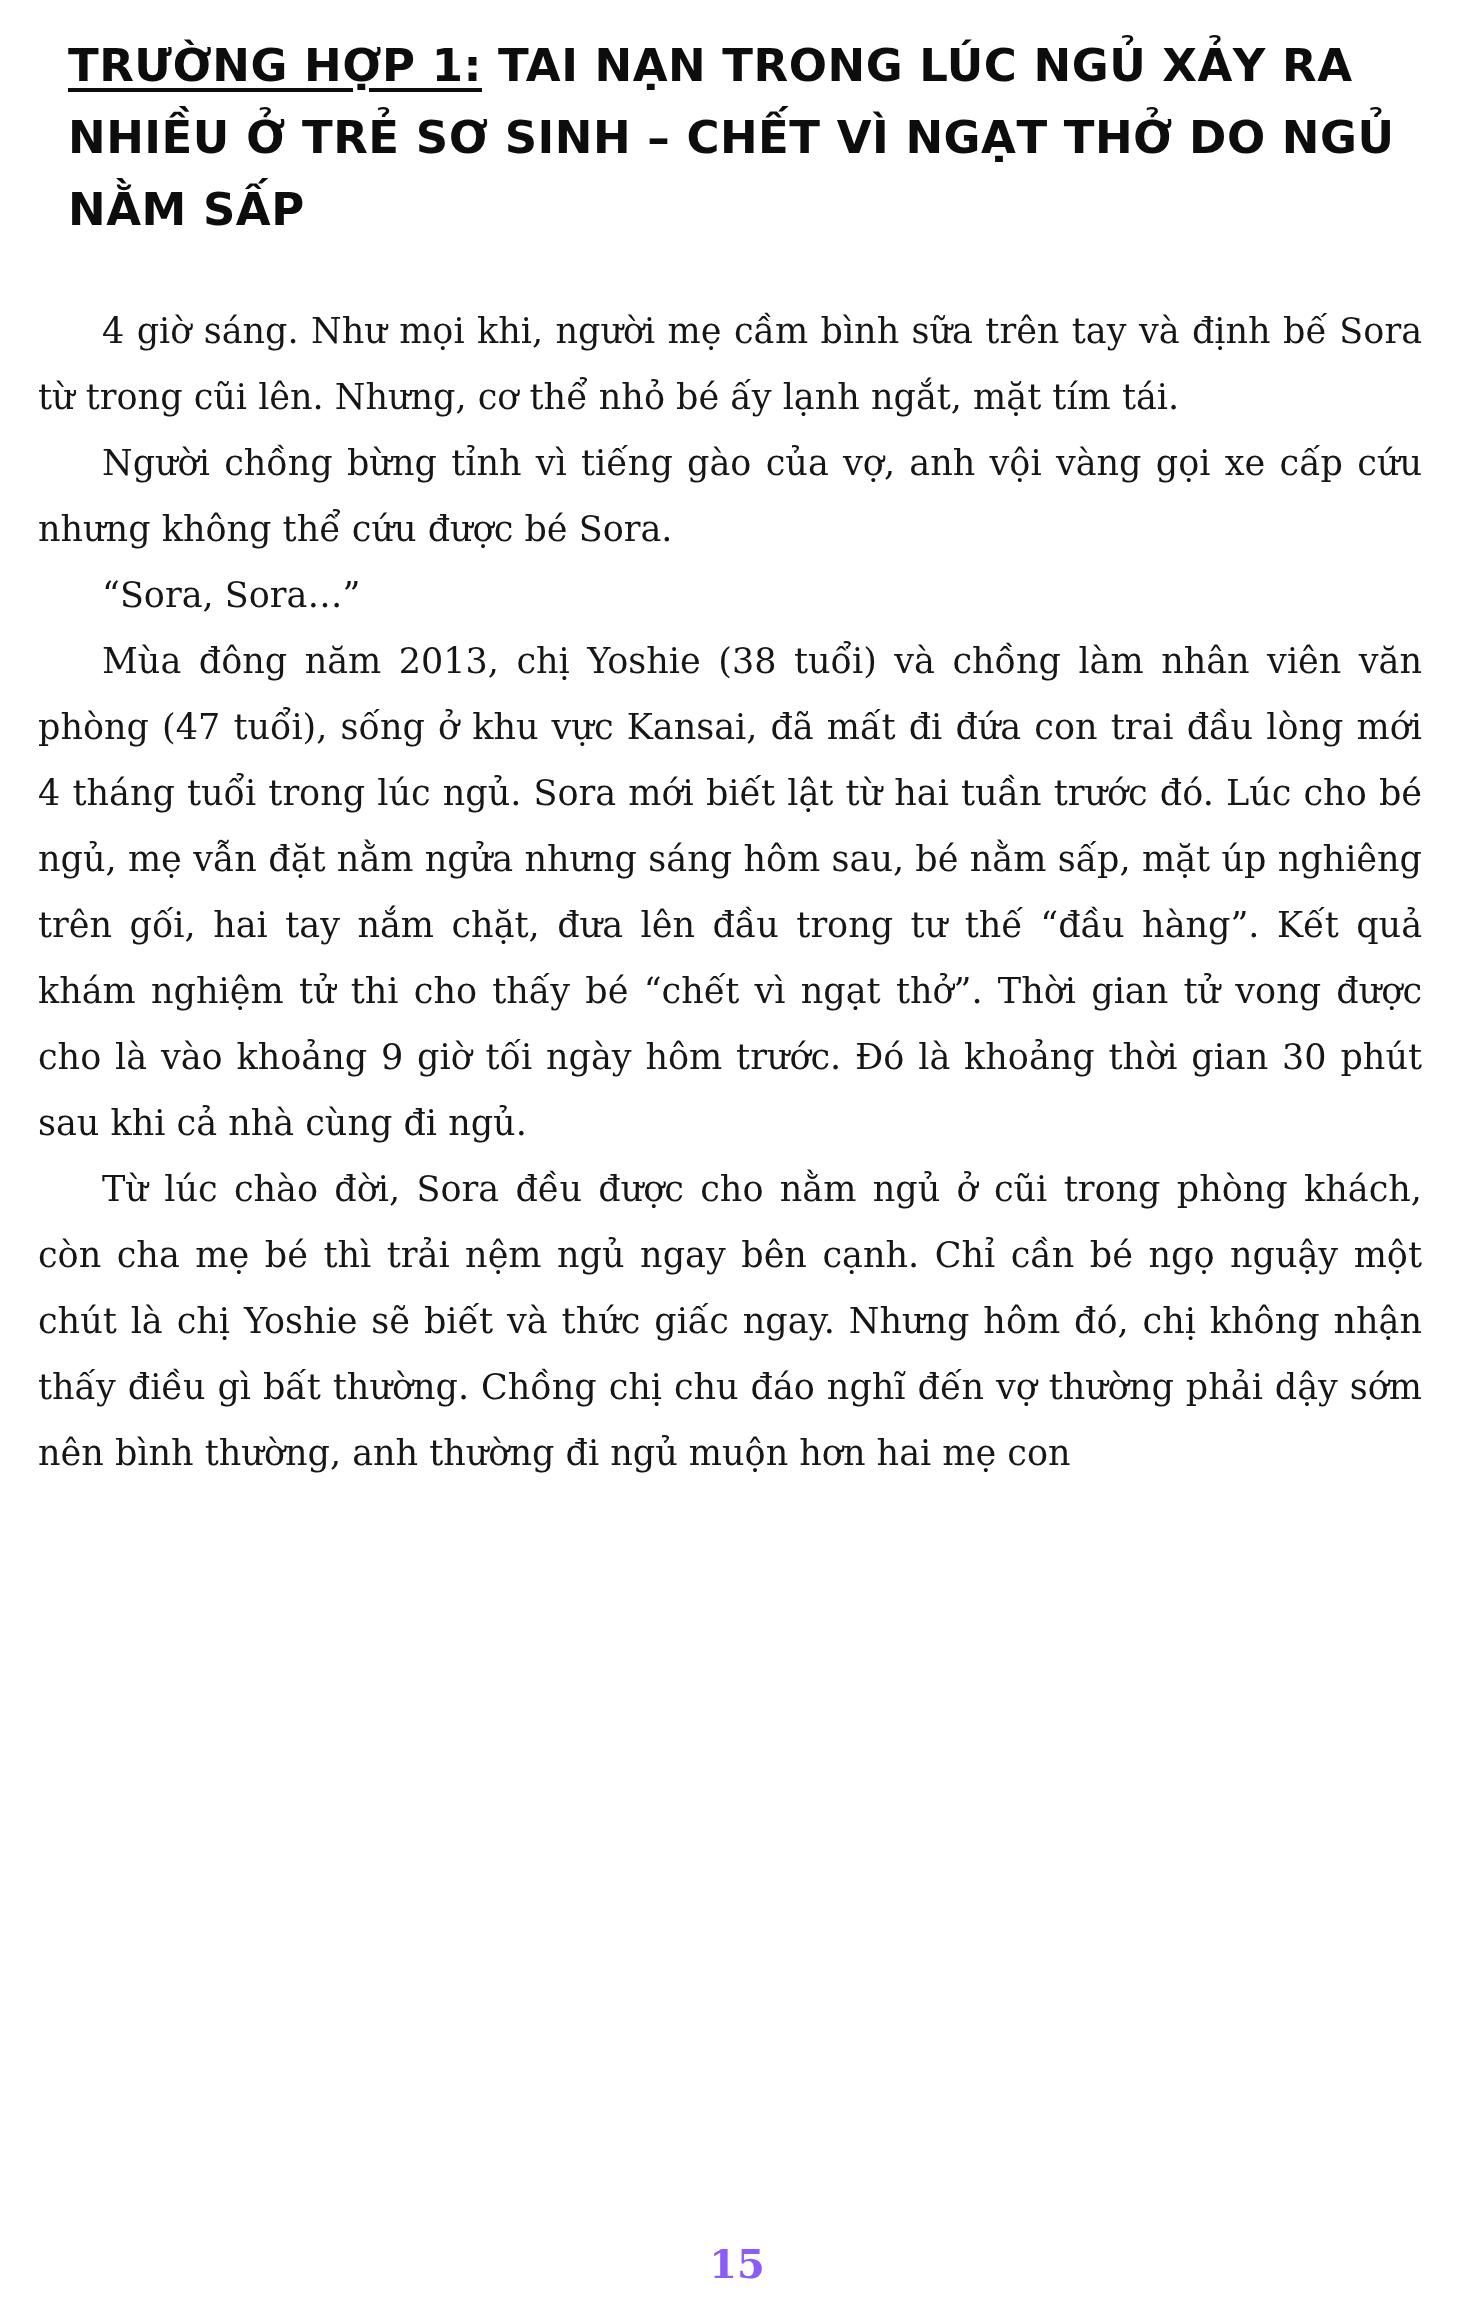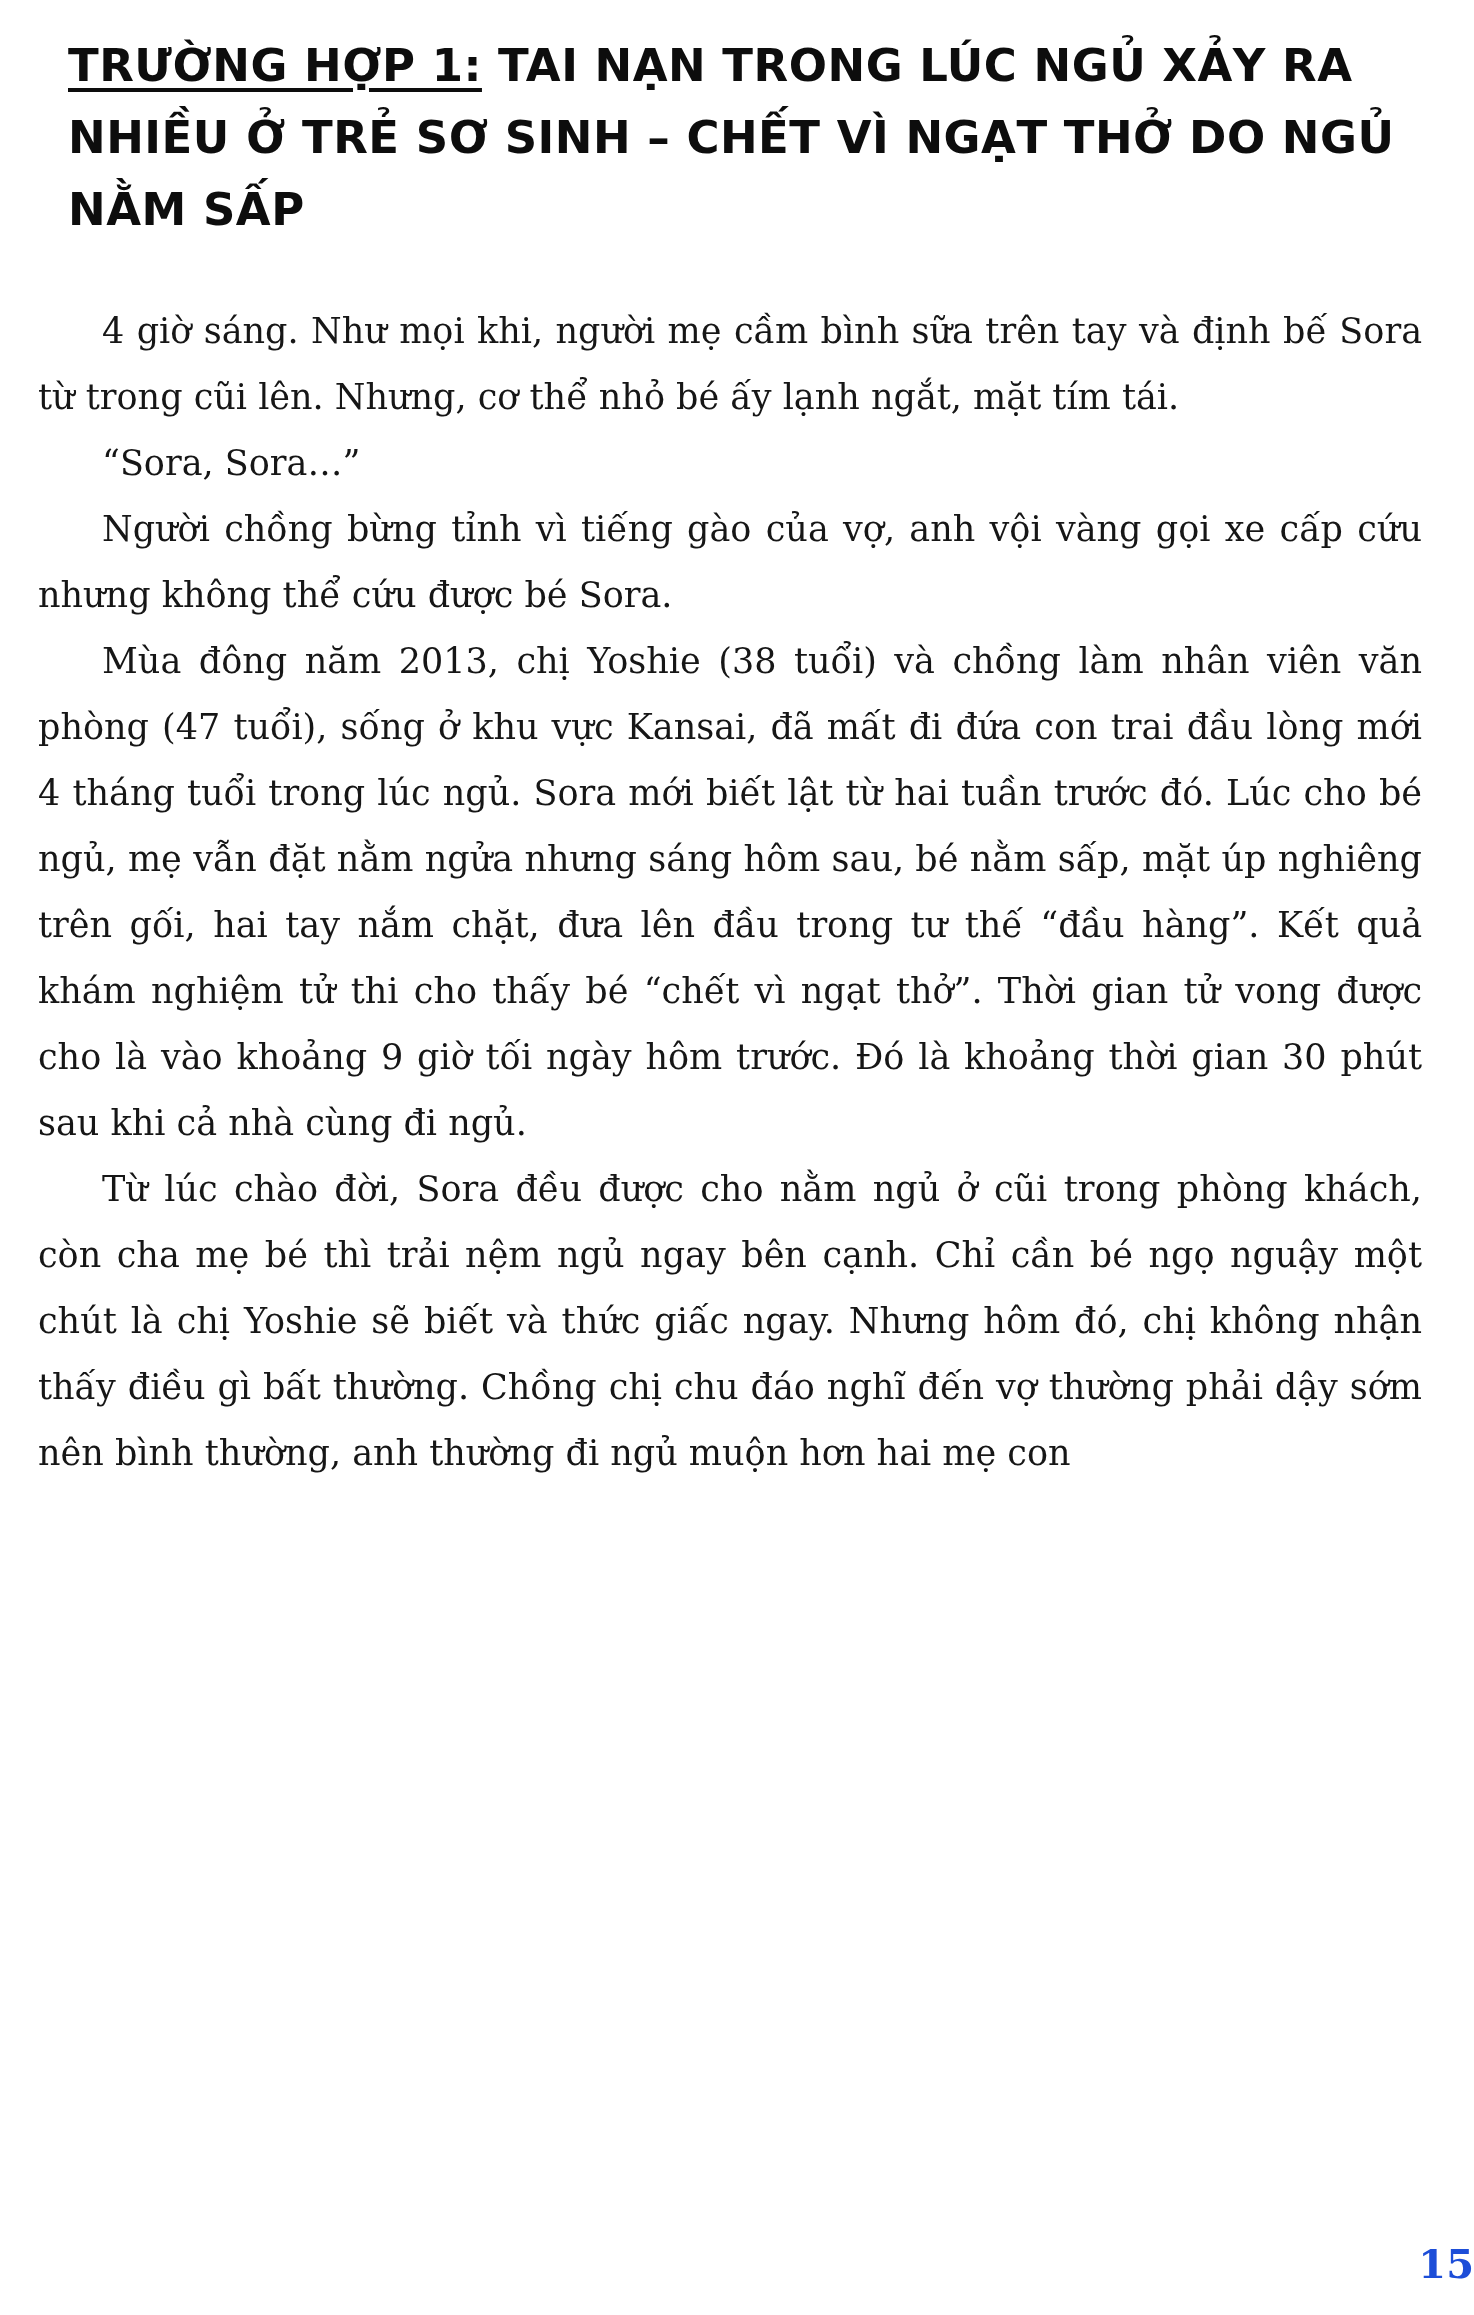--- a/index.html
+++ b/index.html
@@ -54,37 +54,37 @@
     text-indent: 64px;
     color: #161616;
     margin: 0;
   }
 
   .page-number {
     position: absolute;
     bottom: 28px;
     left: 0;
     width: 100%;
-    text-align: right;
+    text-align: center;
     font-family: "DejaVu Serif", "Liberation Serif", serif;
     font-weight: 700;
     font-size: 40px;
-    color: #1d4ed8;
+    color: #8b5cf6;
   }
 </style>
 </head>
 <body>
 
 <div class="page">
 
   <h1 class="heading"><span class="underlined">TRƯỜNG HỢP 1:</span><span> TAI NẠN TRONG LÚC NGỦ XẢY RA NHIỀU Ở TRẺ SƠ SINH – CHẾT VÌ NGẠT THỞ DO NGỦ NẰM SẤP</span></h1>
 
   <div class="body-text">
     <p>4 giờ sáng. Như mọi khi, người mẹ cầm bình sữa trên tay và định bế Sora từ trong cũi lên. Nhưng, cơ thể nhỏ bé ấy lạnh ngắt, mặt tím tái.</p>
+    <p>Người chồng bừng tỉnh vì tiếng gào của vợ, anh vội vàng gọi xe cấp cứu nhưng không thể cứu được bé Sora.</p>
     <p>“Sora, Sora…”</p>
-    <p>Người chồng bừng tỉnh vì tiếng gào của vợ, anh vội vàng gọi xe cấp cứu nhưng không thể cứu được bé Sora.</p>
     <p>Mùa đông năm 2013, chị Yoshie (38 tuổi) và chồng làm nhân viên văn phòng (47 tuổi), sống ở khu vực Kansai, đã mất đi đứa con trai đầu lòng mới 4 tháng tuổi trong lúc ngủ. Sora mới biết lật từ hai tuần trước đó. Lúc cho bé ngủ, mẹ vẫn đặt nằm ngửa nhưng sáng hôm sau, bé nằm sấp, mặt úp nghiêng trên gối, hai tay nắm chặt, đưa lên đầu trong tư thế “đầu hàng”. Kết quả khám nghiệm tử thi cho thấy bé “chết vì ngạt thở”. Thời gian tử vong được cho là vào khoảng 9 giờ tối ngày hôm trước. Đó là khoảng thời gian 30 phút sau khi cả nhà cùng đi ngủ.</p>
     <p>Từ lúc chào đời, Sora đều được cho nằm ngủ ở cũi trong phòng khách, còn cha mẹ bé thì trải nệm ngủ ngay bên cạnh. Chỉ cần bé ngọ nguậy một chút là chị Yoshie sẽ biết và thức giấc ngay. Nhưng hôm đó, chị không nhận thấy điều gì bất thường. Chồng chị chu đáo nghĩ đến vợ thường phải dậy sớm nên bình thường, anh thường đi ngủ muộn hơn hai mẹ con</p>
   </div>
 
   <div class="page-number">15</div>
 
 </div>
 
 </body></html>

